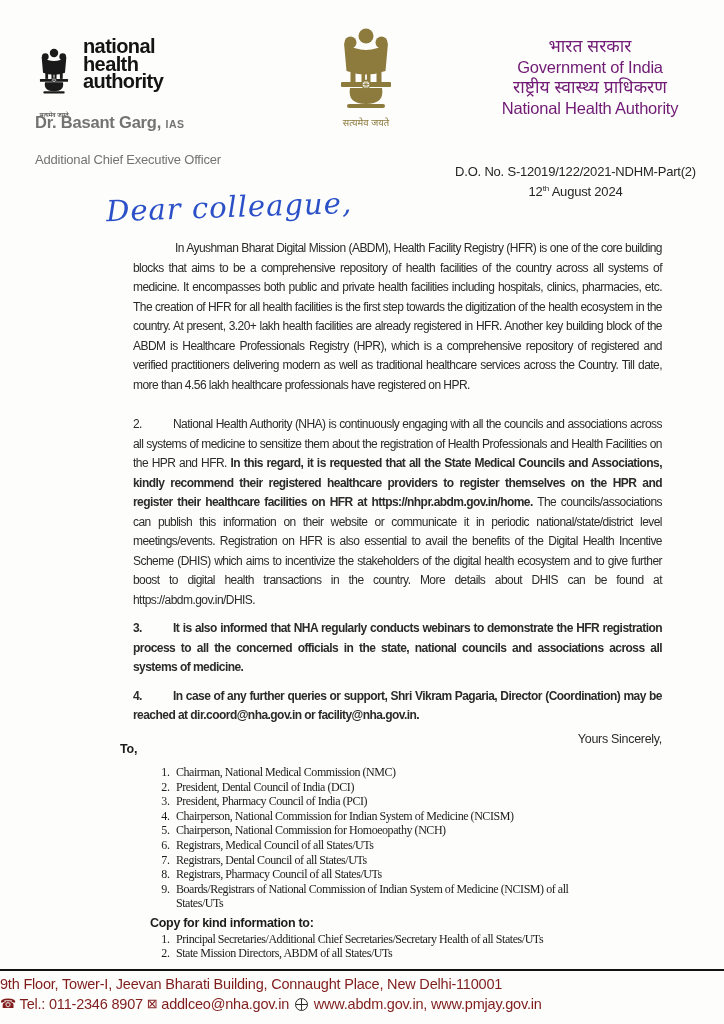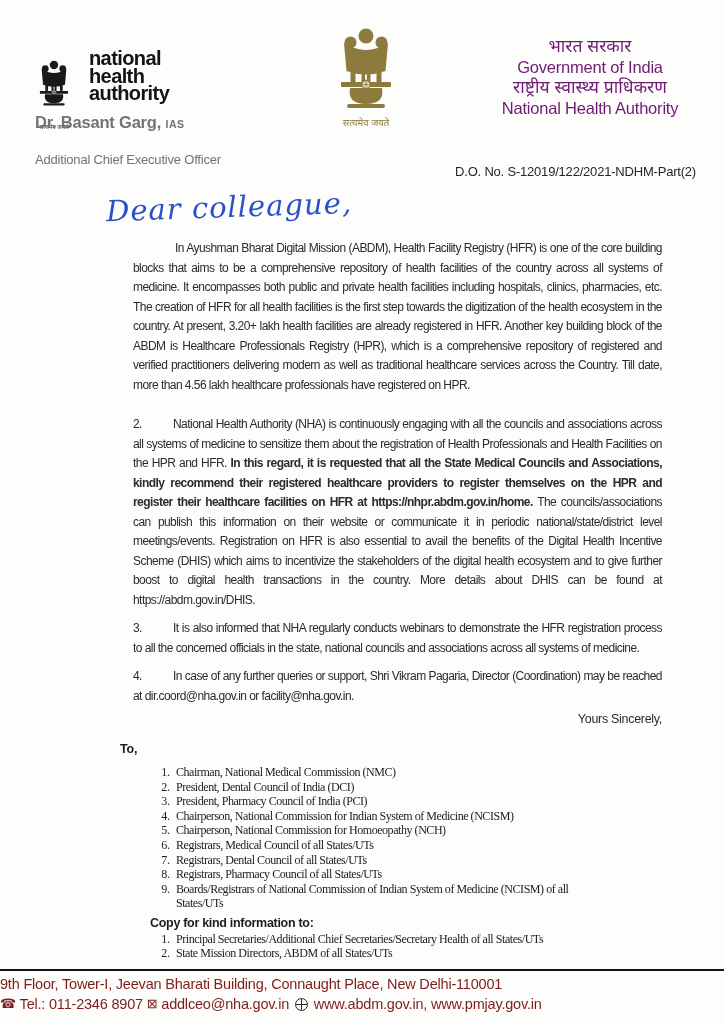--- a/index.html
+++ b/index.html
@@ -4,21 +4,21 @@
 <style>
   * { margin:0; padding:0; box-sizing:border-box; }
   html,body { background:#e8e8e8; }
   .page {
     position:relative; width:724px; height:1024px; margin:0 auto;
     background:#fdfdfb; overflow:hidden;
     font-family:"Liberation Sans", sans-serif; color:#2e2e2e;
   }
 
   
-  .nha-logo { position:absolute; left:34px; top:48px; display:flex; gap:15px; }
+  .nha-logo { position:absolute; left:34px; top:36px; display:flex; gap:9px; }
   .nha-emblem-wrap { width:40px; text-align:center; }
   .nha-motto { font-size:6px; color:#1a1a1a; margin-top:1px; white-space:nowrap; }
   .wordmark { font-size:20px; line-height:17.5px; font-weight:800; letter-spacing:-0.6px; color:#141414; margin-top:2px; }
   .officer { position:absolute; left:35px; top:113px; color:#737373; }
   .officer-name { font-size:16.5px; font-weight:bold; letter-spacing:-0.2px; }
   .officer-ias { font-size:10.5px; font-weight:bold; letter-spacing:0.5px; }
   .officer-title { font-size:13px; margin-top:20px; letter-spacing:-0.2px; }
 
   .center-emblem { position:absolute; left:322px; top:26px; width:88px; text-align:center; }
   .center-motto { font-size:9.5px; color:#8d7b3e; margin-top:2px; white-space:nowrap; }
@@ -33,21 +33,21 @@
 
   
   .hand { font-family:"DejaVu Serif", serif; font-style:italic; color:#2b50c8; }
   .salutation { position:absolute; left:106px; top:190px; font-size:29px; letter-spacing:1px; transform:rotate(-2deg); }
 
   
   .body { position:absolute; left:133px; top:239px; width:529px;
           font-size:12px; letter-spacing:-0.55px; line-height:19.5px; text-align:justify; color:#2b2b2b; }
   .p1 { text-indent:42px; }
   .p2 { margin-top:20px; }
-  .p3, .p4 { margin-top:9px; }
+  .p3, .p4 { margin-top:9px;font-weight:bold; }
   .pnum { display:inline-block; width:40px; }
   .bold { font-weight:bold; }
 
   .closing-sincerely { text-align:right; margin-top:4px; font-size:12.5px; letter-spacing:-0.3px; }
   .sig-row { position:relative; height:52px; margin-top:2px; }
   .regards { position:absolute; left:150px; top:4px; font-size:26px; letter-spacing:1px; transform:rotate(-1deg); }
   .sig-block { position:absolute; right:0; top:-2px; text-align:center; }
   .signatory { font-weight:bold; font-size:12.5px; letter-spacing:-0.3px; margin-top:-5px; }
 
   
@@ -134,20 +134,23 @@
 
   <div class="govt-block">
     <div class="dev">भारत सरकार</div>
     <div class="eng">Government of India</div>
     <div class="dev">राष्ट्रीय स्वास्थ्य प्राधिकरण</div>
     <div class="eng">National Health Authority</div>
   </div>
 
   <div class="reference">
     <div>D.O. No. S-12019/122/2021-NDHM-Part(2)</div>
+    <div>
+      <span>12</span><sup>th</sup><span> August 2024</span>
+    </div>
   </div>
 
   <div class="hand salutation">Dear colleague,</div>
 
   <div class="body">
     <p class="p1">In Ayushman Bharat Digital Mission (ABDM), Health Facility Registry (HFR) is one of the core building blocks that aims to be a comprehensive repository of health facilities of the country across all systems of medicine. It encompasses both public and private health facilities including hospitals, clinics, pharmacies, etc. The creation of HFR for all health facilities is the first step towards the digitization of the health ecosystem in the country. At present, 3.20+ lakh health facilities are already registered in HFR. Another key building block of the ABDM is Healthcare Professionals Registry (HPR), which is a comprehensive repository of registered and verified practitioners delivering modern as well as traditional healthcare services across the Country. Till date, more than 4.56 lakh healthcare professionals have registered on HPR.</p>
 
     <p class="p2"><span class="pnum">2.</span><span>National Health Authority (NHA) is continuously engaging with all the councils and associations across all systems of medicine to sensitize them about the registration of Health Professionals and Health Facilities on the HPR and HFR. </span><span class="bold">In this regard, it is requested that all the State Medical Councils and Associations, kindly recommend their registered healthcare providers to register themselves on the HPR and register their healthcare facilities on HFR at https://nhpr.abdm.gov.in/home.</span><span> The councils/associations can publish this information on their website or communicate it in periodic national/state/district level meetings/events. Registration on HFR is also essential to avail the benefits of the Digital Health Incentive Scheme (DHIS) which aims to incentivize the stakeholders of the digital health ecosystem and to give further boost to digital health transactions in the country. More details about DHIS can be found at https://abdm.gov.in/DHIS.</span></p>
 
     <p class="p3"><span class="pnum">3.</span><span>It is also informed that NHA regularly conducts webinars to demonstrate the HFR registration process to all the concerned officials in the state, national councils and associations across all systems of medicine.</span></p>

